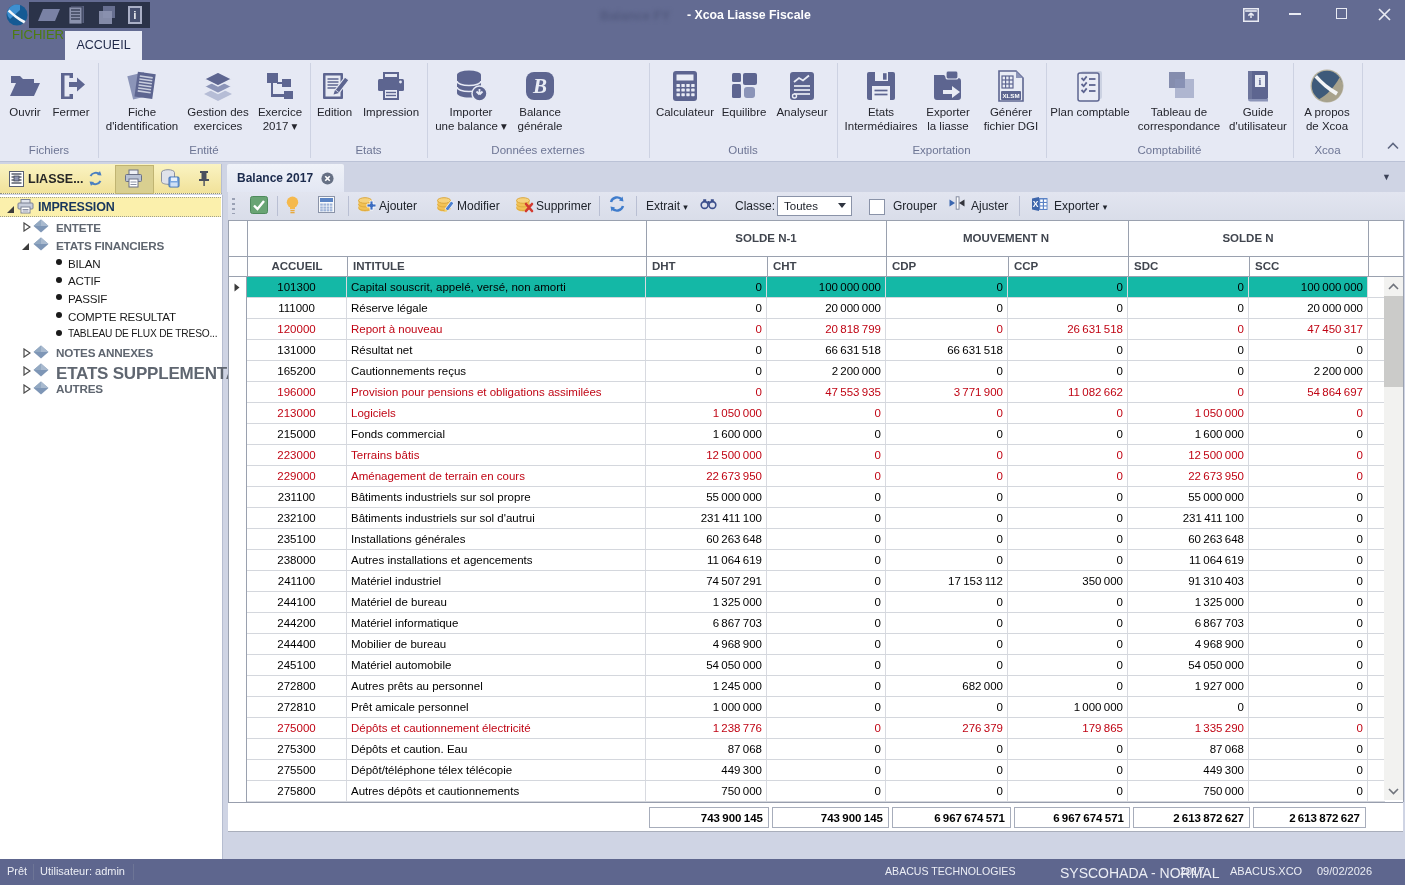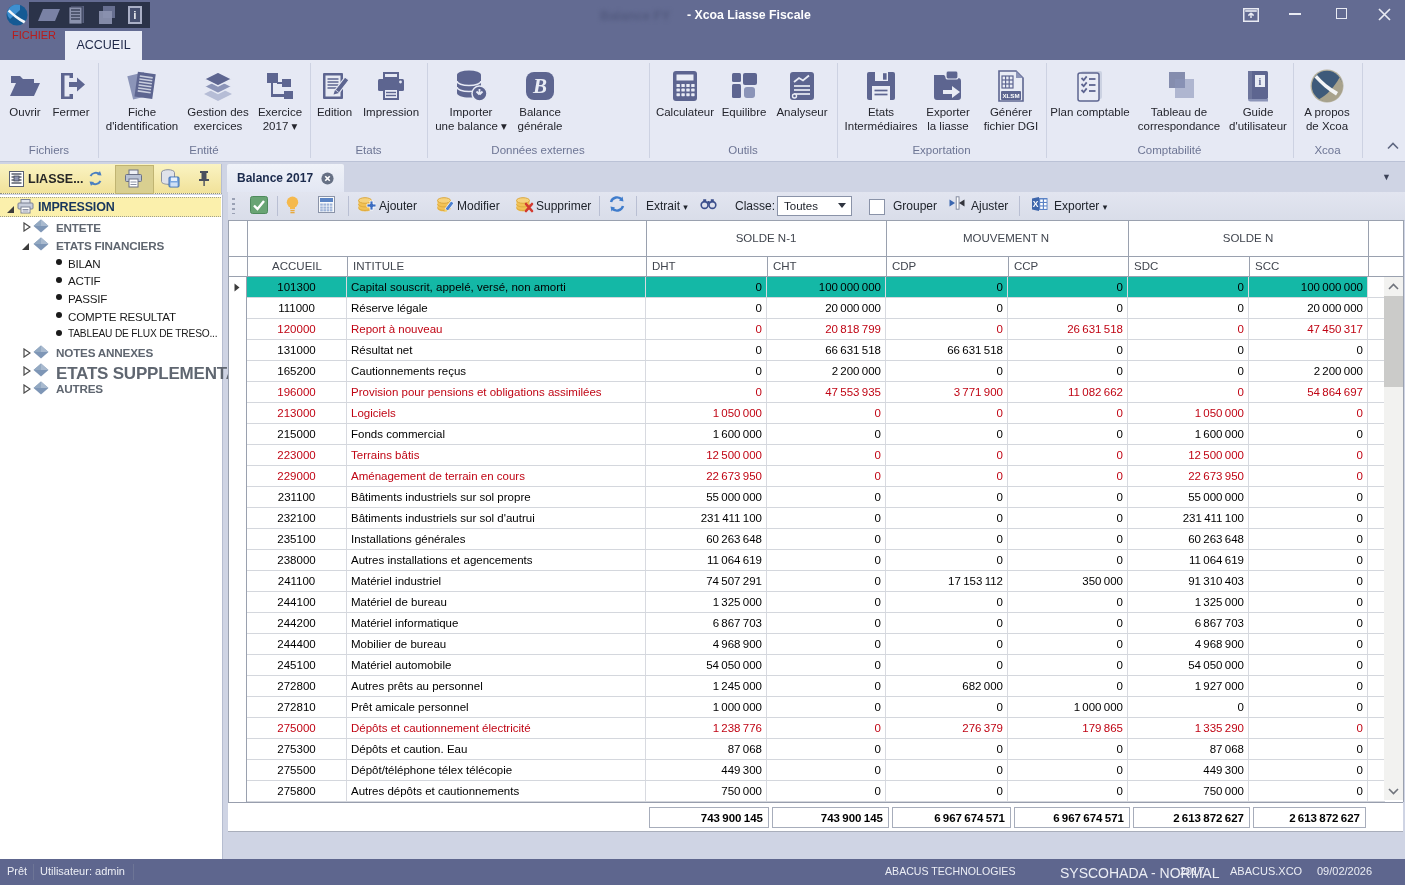--- a/index.html
+++ b/index.html
@@ -3,21 +3,21 @@
 html,body{margin:0;padding:0}
 #app{position:relative;width:1405px;height:885px;background:#dfe3ef;font-family:"Liberation Sans",sans-serif;overflow:hidden}
 .a{position:absolute}
 
 .tbar{left:0;top:0;width:1405px;height:30px;background:#636b92}
 .qa{left:29px;top:2px;width:121px;height:26px;background:#2b3349}
 .ttl{left:687px;top:8px;color:#fdfdfe;font-size:12.3px;font-weight:bold}
 .ghost{left:600px;top:8px;width:74px;height:13px;color:#525a7e;font-size:13px;font-weight:bold;filter:blur(2px);overflow:hidden}
 
 .tstrip{left:0;top:30px;width:1405px;height:30px;background:#636b92}
-.ftab{left:12px;top:20px;width:42px;height:30px;color:#b91c1c;font-size:11px;line-height:30px}
+.ftab{left:12px;top:20px;width:42px;height:30px;color:#4d7c0f;font-size:13px;line-height:30px}
 .atabtop{left:65px;top:31px;width:77px;height:29px;background:#e9ecf6;color:#1d2647;font-size:12.5px;text-align:center;line-height:29px}
 
 .ribbon{left:0;top:60px;width:1405px;height:101px;background:#e6e9f4;border-bottom:1px solid #bbc2d6}
 .ri{top:66px;text-align:center;font-size:11.5px;color:#24252d;line-height:13.5px}
 .ri .ib{height:40px;display:flex;align-items:center;justify-content:center}
 .gl{top:144px;font-size:11.5px;color:#6d7594;text-align:center}
 .gsep{top:63px;height:95px;width:1px;background:#cdd2e2}
 
 .mainbg{left:0;top:162px;width:1405px;height:697px;background:#cfd4e4}
 
@@ -31,21 +31,21 @@
 .atab .t{position:absolute;left:10px;top:7px;font-size:12px;font-weight:bold;color:#1c2b4d}
 .tbdrop{left:1382px;top:172px;color:#3c4257;font-size:9px}
 
 .tbarea{left:228px;top:192px;width:1177px;height:28px;background:linear-gradient(#e2e5f0,#d9dde9);border-bottom:1px solid #c2c8da}
 .tsep{top:196px;width:1px;height:20px;background:#b9bfd3}
 .titem{top:196px;height:20px;font-size:12px;color:#20242c;line-height:20px;white-space:nowrap}
 
 .grid{left:228px;top:220px;width:1174px;height:582px;background:#fff;font-size:11.5px;border-left:1px solid #9aa1af;border-right:1px solid #9aa1af;box-sizing:content-box}
 .hspan{position:absolute;left:0;top:0;width:1174px;height:37px;border-top:1px solid #9aa1af;border-bottom:1px solid #9aa1af;box-sizing:border-box}
 .hcols{position:absolute;left:0;top:37px;width:1174px;height:20px;border-bottom:1px solid #9aa1af;box-sizing:border-box}
-.hcell{position:absolute;font-weight:normal;color:#40454e;font-size:11.5px}
+.hcell{position:absolute;font-weight:bold;color:#40454e;font-size:11.5px}
 .vline{position:absolute;width:1px;background:#9aa1af}
 .rows{position:absolute;left:18px;top:57px;width:1138px}
 .mstrip{position:absolute;left:0;top:57px;width:18px;height:525px;border-right:1px solid #9aa1af;box-sizing:border-box;background:#fff}
 .row{display:flex;height:21px;box-sizing:border-box;border-bottom:1px solid #d4d7dd;line-height:20px}
 .row div{box-sizing:border-box;border-right:1px solid #d8dae0;padding:0 4px;overflow:hidden;white-space:nowrap}
 
 .cc{width:100px;text-align:center}
 .ci{width:299px}
 .cn{width:121px;text-align:right}
 .c4{width:119px;text-align:right}

